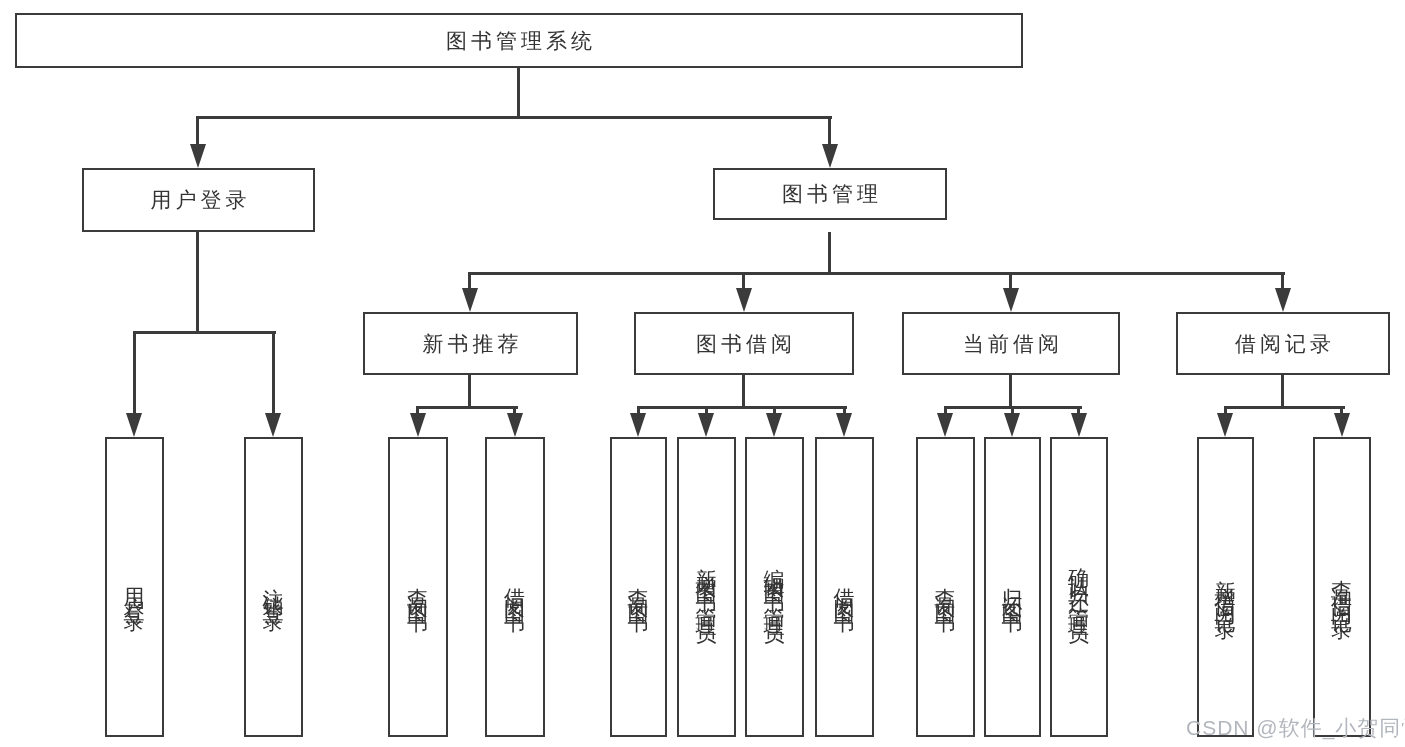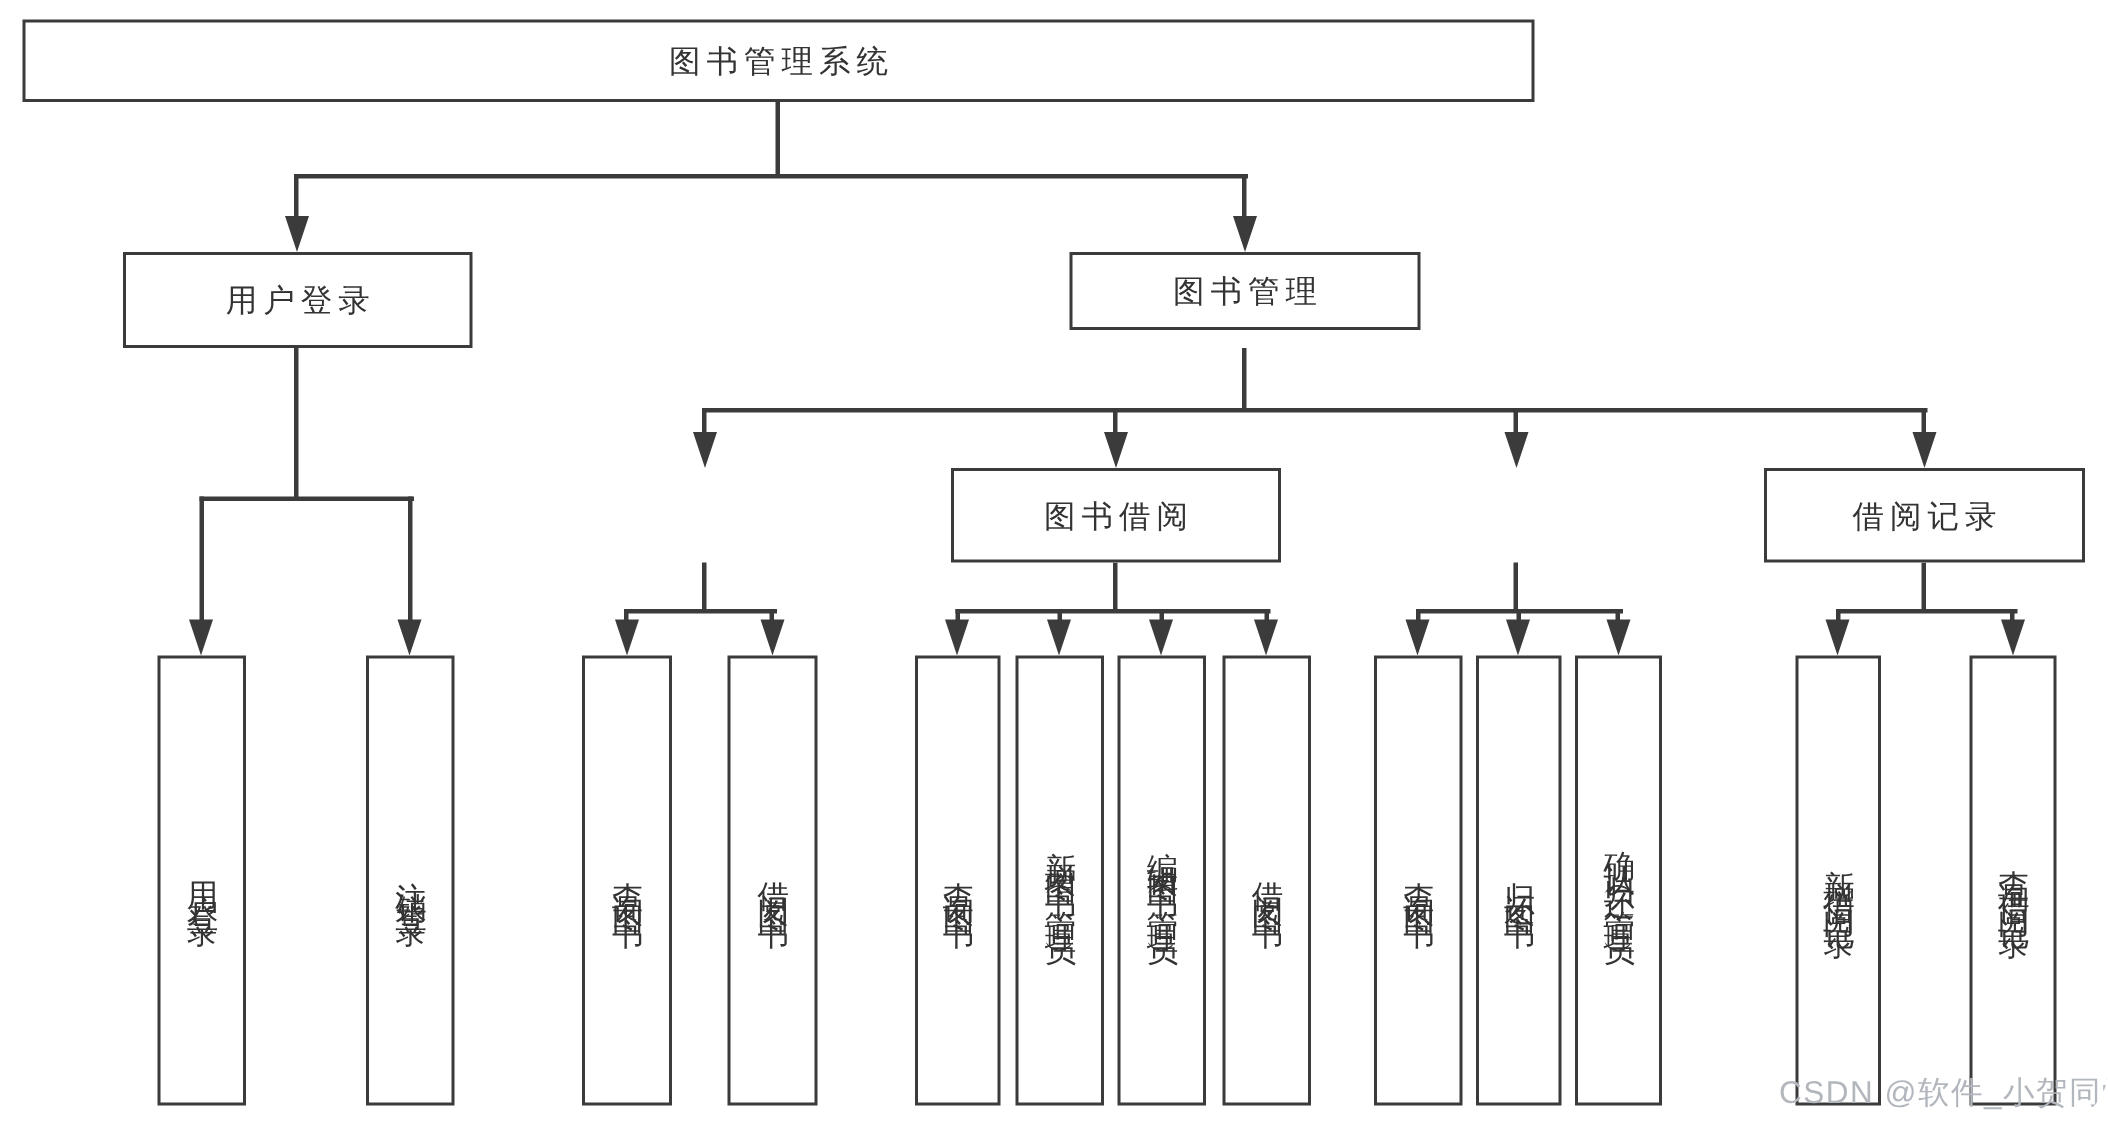--- a/index.html
+++ b/index.html
@@ -91,21 +91,23 @@
     <div class="vl" style="left:468px; top:272px; height:18px;"></div>
     <div class="arrow" style="left:462px; top:288px;"></div>
     <div class="vl" style="left:742px; top:272px; height:18px;"></div>
     <div class="arrow" style="left:736px; top:288px;"></div>
     <div class="vl" style="left:1009px; top:272px; height:18px;"></div>
     <div class="arrow" style="left:1003px; top:288px;"></div>
     <div class="vl" style="left:1281px; top:272px; height:18px;"></div>
     <div class="arrow" style="left:1275px; top:288px;"></div>
   </div>
 
+  <div class="node" style="left:363px; top:312px; width:215px; height:63px;">新书推荐</div>
   <div class="node" style="left:634px; top:312px; width:220px; height:63px;text-align:center;">图书借阅</div>
+  <div class="node" style="left:902px; top:312px; width:218px; height:63px;">当前借阅</div>
   <div class="node" style="left:1176px; top:312px; width:214px; height:63px;">借阅记录</div>
 
   <div>
     <div class="vl" style="left:468px; top:375px; height:33px;"></div>
     <div class="hl" style="left:416px; top:406px; width:102px;"></div>
     <div class="vl" style="left:416px; top:406px; height:9px;"></div>
     <div class="arrow" style="left:410px; top:413px;"></div>
     <div class="vl" style="left:513px; top:406px; height:9px;"></div>
     <div class="arrow" style="left:507px; top:413px;"></div>
   </div>

